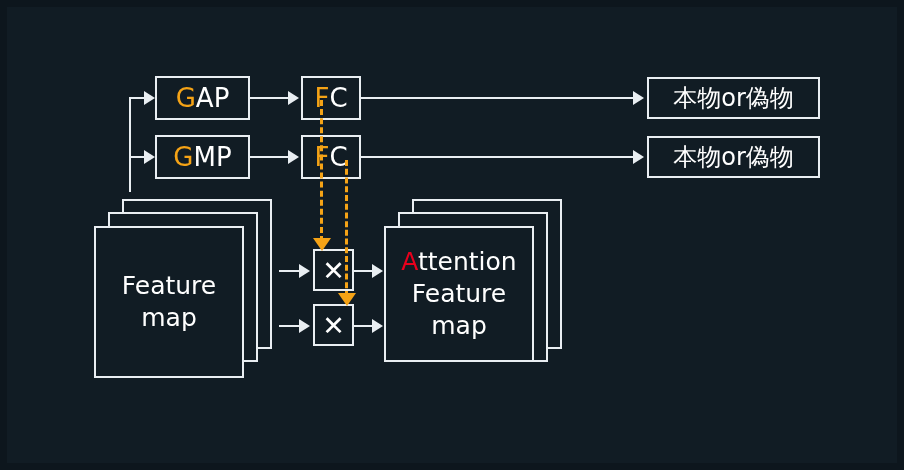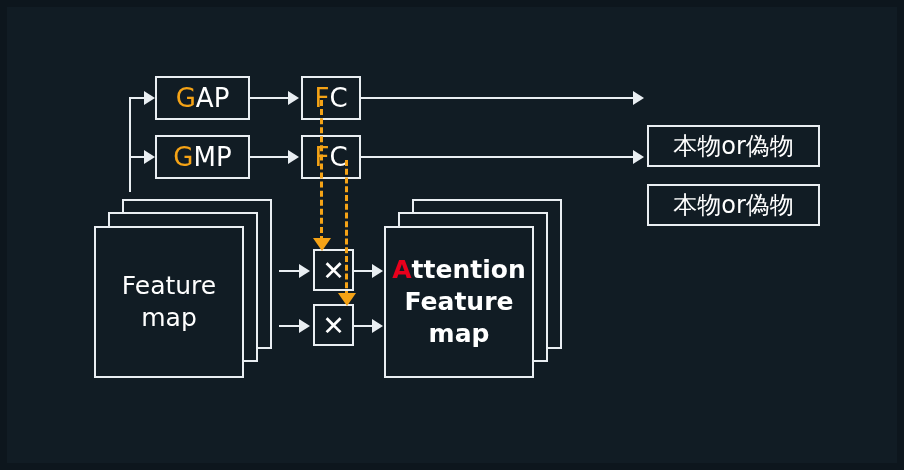--- a/index.html
+++ b/index.html
@@ -30,21 +30,21 @@
     box-sizing: border-box;
     border: 2px solid #e9eef2;
     background: #111c24;
     display: flex;
     align-items: center;
     justify-content: center;
     color: #ffffff;
     white-space: nowrap;
   }
   .label-26 { font-size: 26px; }
-  .label-24 { font-size: 24px; margin-top: 48px; }
+  .label-24 { font-size: 24px; }
   .orange { color: #f5a316; }
   .red { color: #e8001c; }
 
   
   .stack-layer {
     position: absolute;
     box-sizing: border-box;
     border: 2px solid #e9eef2;
     background: #111c24;
   }
@@ -184,20 +184,20 @@
   <div class="arrowhead-right" style="left:372px; top:319px;"></div>
 
   <div class="dash-v" style="left:320px; top:100px; height:142px;"></div>
   <div class="arrowhead-down-orange" style="left:313px; top:238px;"></div>
 
   <div class="dash-v" style="left:345px; top:160px; height:137px;"></div>
   <div class="arrowhead-down-orange" style="left:338px; top:293px;"></div>
 
   <div class="stack-layer" style="left:412px; top:199px; width:150px; height:150px;"></div>
   <div class="stack-layer" style="left:398px; top:212px; width:150px; height:150px;"></div>
-  <div class="stack-front" style="left:384px; top:226px; width:150px; height:152px;font-weight:bold;">
+  <div class="stack-front" style="left:384px; top:226px; width:150px; height:136px;">
     <div><span class="red">A</span><span>ttention</span></div>
     <div>Feature</div>
     <div>map</div>
   </div>
 
   <div id="frame-band"></div>
 </div>
 
 </body></html>

